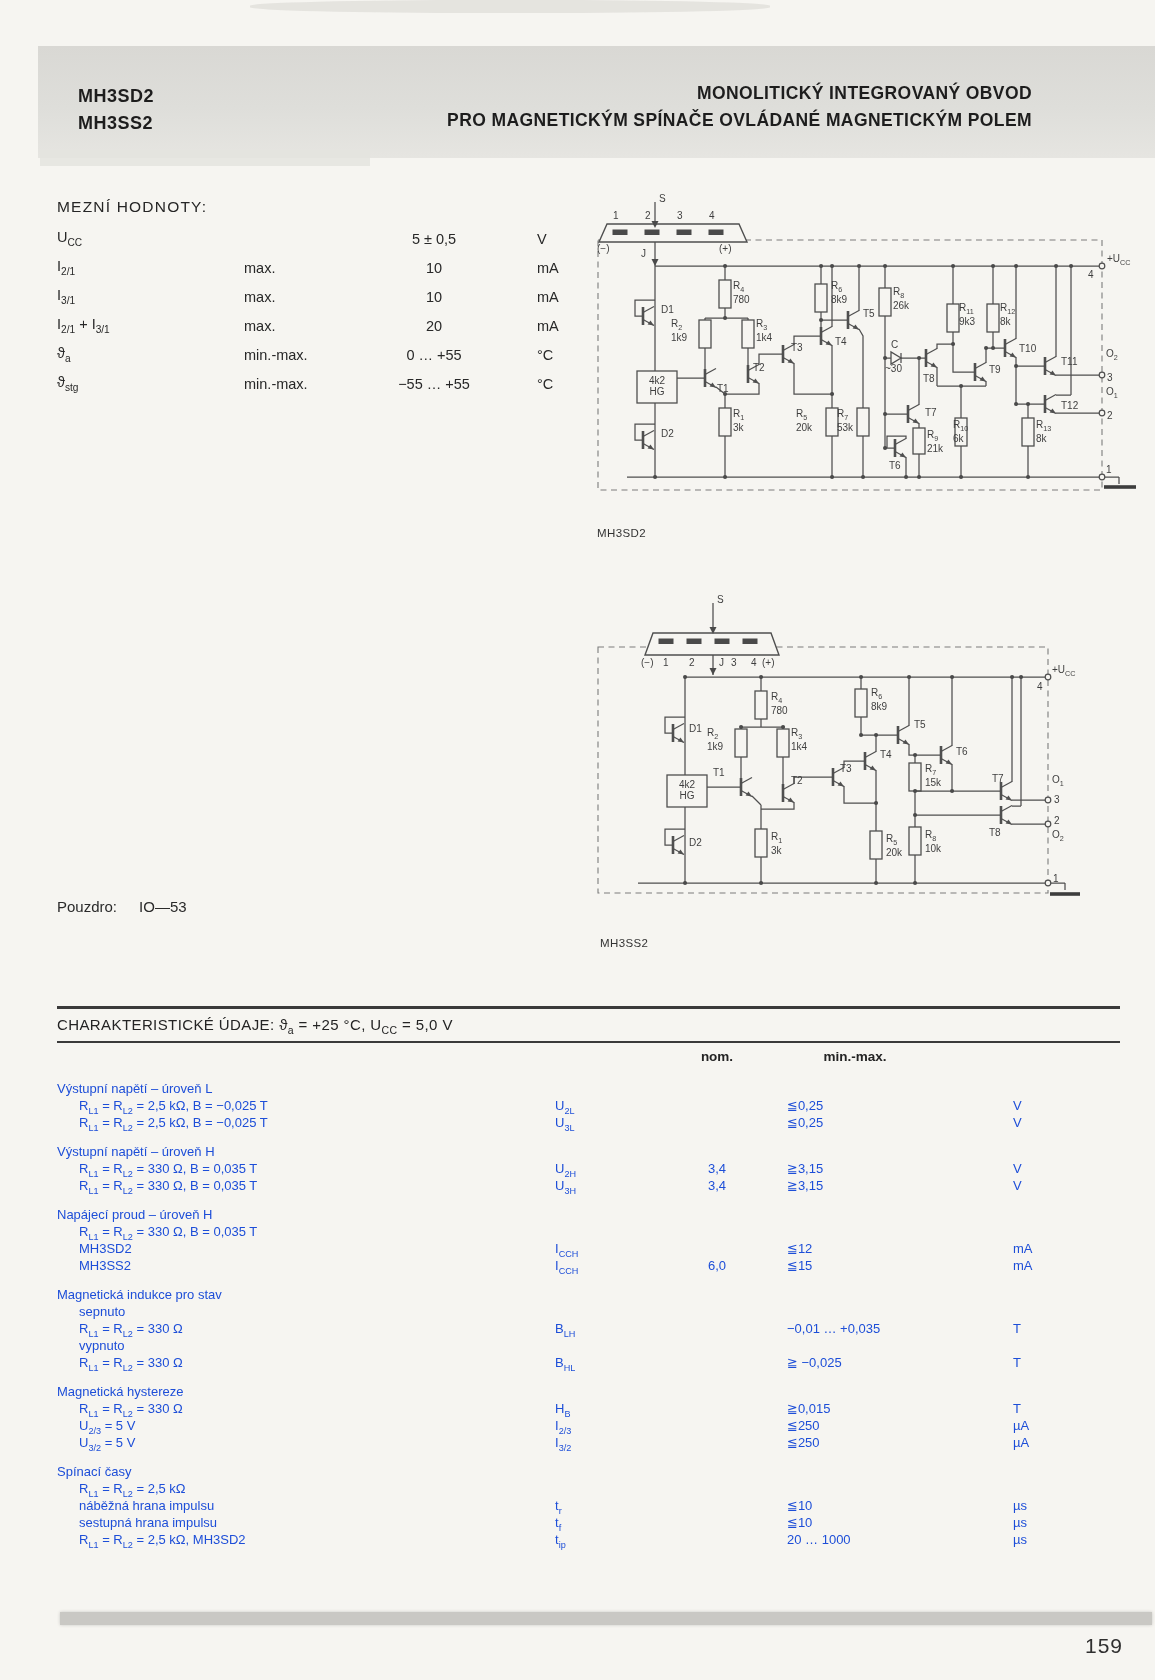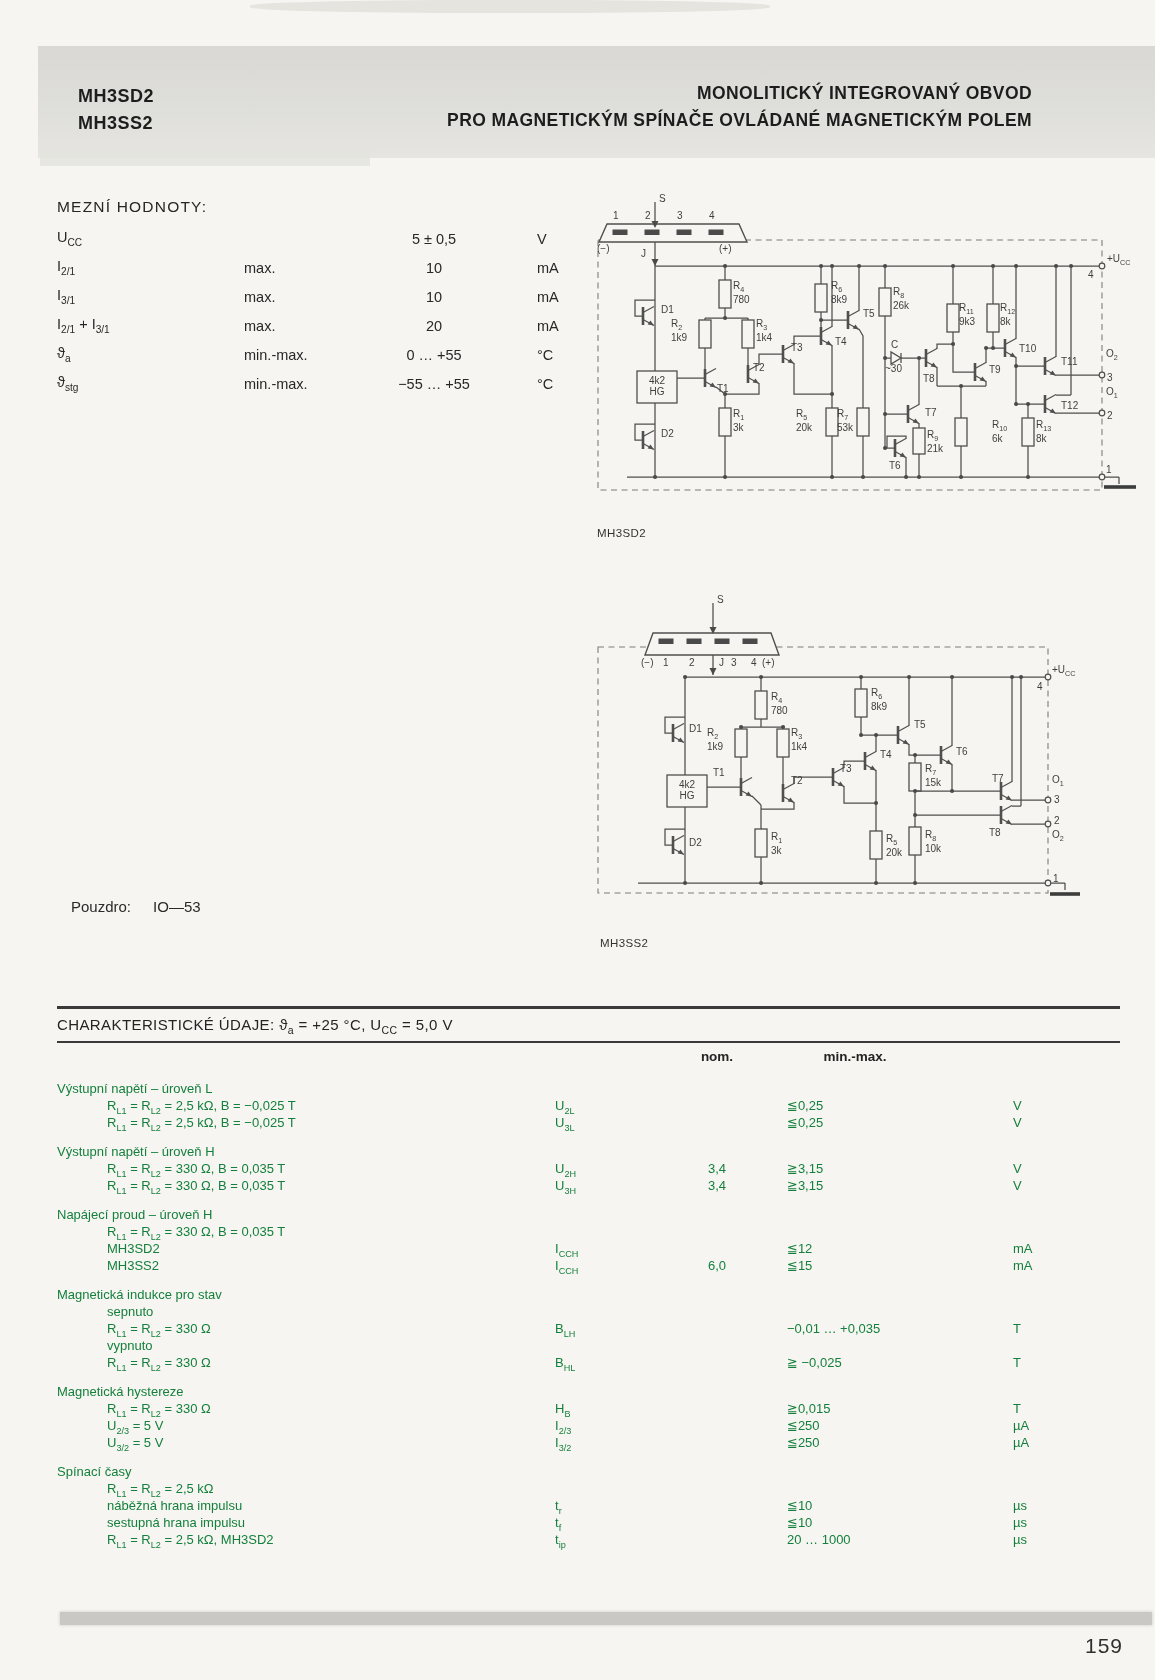--- a/index.html
+++ b/index.html
@@ -21,21 +21,21 @@
   
   #limits-heading{left:57px;top:198px;font-size:15.5px;letter-spacing:1.2px;color:#262626;}
   #limits-rows{left:57px;top:224px;width:560px;}
   .lrow{display:flex;height:29px;align-items:center;font-size:14.5px;color:#282828;}
   .lparam{width:155px;}
   .lcond{width:105px;margin-left:32px;}
   .lval{width:170px;text-align:center;}
   .lunit{width:70px;padding-left:18px;}
   sub{font-size:70%;}
   
-  #package-line{left:57px;top:898px;font-size:15px;color:#2a2a2a;margin-left:14px;}
+  #package-line{left:57px;top:898px;font-size:15px;color:#2a2a2a;}
   #package-line .pv{margin-left:22px;}
   
   .schem{overflow:visible;}
   .slbl{position:absolute;font-size:10px;line-height:1.12;color:#3f3f3f;white-space:pre-line;}
   .slbl sub{font-size:72%;}
   .hgtxt{width:40px;text-align:center;}
   .schem-caption{font-size:11.5px;letter-spacing:.4px;color:#333;}
   svg .wire{stroke:#4f4f4f;stroke-width:1.25;fill:none;}
   svg .dashed{stroke:#7c7c7c;stroke-width:1.1;fill:none;stroke-dasharray:6 4.5;}
   svg .comp{stroke:#4f4f4f;stroke-width:1.3;fill:none;}
@@ -46,26 +46,26 @@
   svg .gnd{stroke:#3d3d3d;stroke-width:3.6;fill:none;}
   svg .pkg{fill:#f6f5f1;stroke:#4f4f4f;stroke-width:1.4;}
   
   #char-table{left:57px;top:1006px;width:1063px;border-top:3px solid #3a3a3a;}
   #char-heading{padding-top:7px;height:25px;font-size:15px;letter-spacing:.4px;color:#242424;}
   #char-rule{border-top:2.5px solid #3a3a3a;height:0;}
   #char-colheads{position:relative;height:24px;font-size:13.5px;font-weight:bold;color:#242424;}
   #char-colheads span{position:absolute;top:6px;}
   .col-nom{left:610px;width:100px;text-align:center;}
   .col-mm{left:730px;width:136px;text-align:center;}
-  #char-groups{padding-top:13px;font-size:13px;color:#15803d;}
+  #char-groups{padding-top:13px;font-size:13px;color:#1d4ed8;}
   .chead{height:17px;line-height:17px;}
   .chead:not(:first-child){margin-top:12px;}
   .cline{position:relative;height:17px;line-height:17px;}
   .cline span{position:absolute;top:0;}
-  .c-cond{left:22px;margin-left:28px;}
+  .c-cond{left:22px;}
   .c-sym{left:498px;}
   .c-nom{left:610px;width:100px;text-align:center;}
   .c-mm{left:730px;width:136px;}
   .c-unit{left:956px;}
   #page-number{left:1085px;top:1634px;font-size:21px;color:#2f2f2f;letter-spacing:1px;}
 </style>
 </head>
 <body>
 
 <div class="abs" id="top-smudge"></div>
@@ -212,21 +212,21 @@
   <div class="slbl" style="left:203px;top:212px">R<sub>5</sub>
 20k</div>
   <div class="slbl" style="left:244px;top:212px">R<sub>7</sub>
 53k</div>
   <div class="slbl" style="left:238px;top:84px">R<sub>6</sub>
 8k9</div>
   <div class="slbl" style="left:300px;top:90px">R<sub>8</sub>
 26k</div>
   <div class="slbl" style="left:334px;top:233px">R<sub>9</sub>
 21k</div>
-  <div class="slbl" style="left:399px;top:223px">R<sub>10</sub>
+  <div class="slbl" style="left:360px;top:223px">R<sub>10</sub>
 6k</div>
   <div class="slbl" style="left:366px;top:106px">R<sub>11</sub>
 9k3</div>
   <div class="slbl" style="left:407px;top:106px">R<sub>12</sub>
 8k</div>
   <div class="slbl" style="left:443px;top:223px">R<sub>13</sub>
 8k</div>
   <div class="slbl" style="left:124px;top:187px">T1</div>
   <div class="slbl" style="left:160px;top:166px">T2</div>
   <div class="slbl" style="left:198px;top:146px">T3</div>

